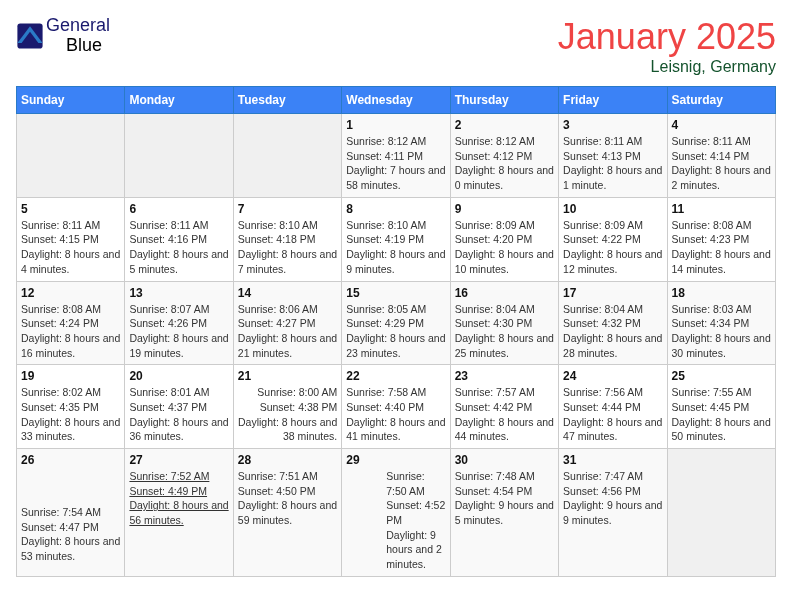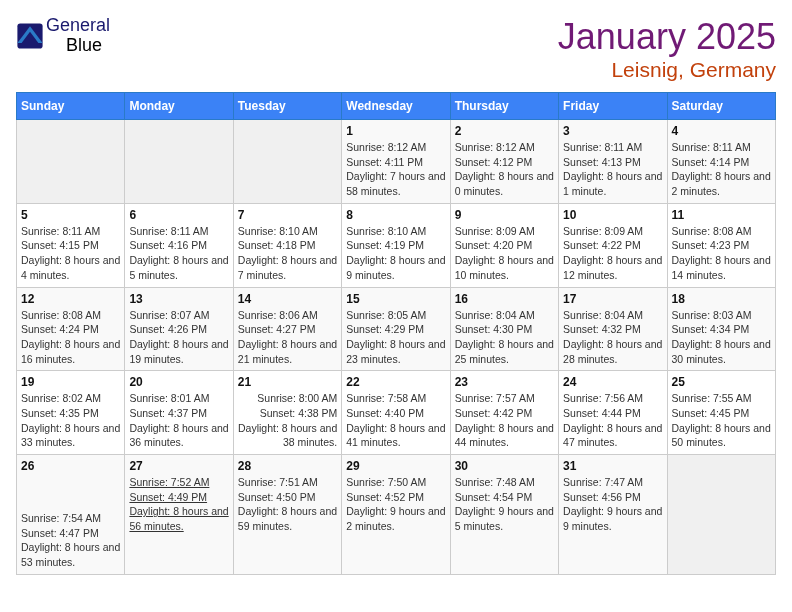--- a/index.html
+++ b/index.html
@@ -33,26 +33,26 @@
     .logo-icon {
       width: 28px;
       height: 28px;
       margin-right: 2px;
     }
     .title-area {
       text-align: right;
     }
     .month-title {
       font-size: 36px;
-      color: #701a75;
+      color: #ef4444;
       font-weight: normal;
     }
     .location-title {
-      font-size: 21px;
-      color: #c2410c;
+      font-size: 16px;
+      color: #14532d;
     }
     table {
       width: 100%;
       border-collapse: collapse;
       font-size: 11px;
     }
     thead tr th {
       background: #3b82f6;
       color: #fff;
       padding: 6px 4px;
@@ -296,21 +296,21 @@
 Daylight: 8 hours and 56 minutes.</div>
         </td>
         <td>
           <div class="day-num">28</div>
           <div class="day-info" style="white-space: pre-line;">Sunrise: 7:51 AM
 Sunset: 4:50 PM
 Daylight: 8 hours and 59 minutes.</div>
         </td>
         <td>
           <div class="day-num">29</div>
-          <div class="day-info" style="white-space: pre-line;">Sunrise: 7:50 AM
+          <div class="day-info" style="white-space: pre-line; margin-left: 40px;">Sunrise: 7:50 AM
 Sunset: 4:52 PM
 Daylight: 9 hours and 2 minutes.</div>
         </td>
         <td>
           <div class="day-num">30</div>
           <div class="day-info" style="white-space: pre-line;">Sunrise: 7:48 AM
 Sunset: 4:54 PM
 Daylight: 9 hours and 5 minutes.</div>
         </td>
         <td>

